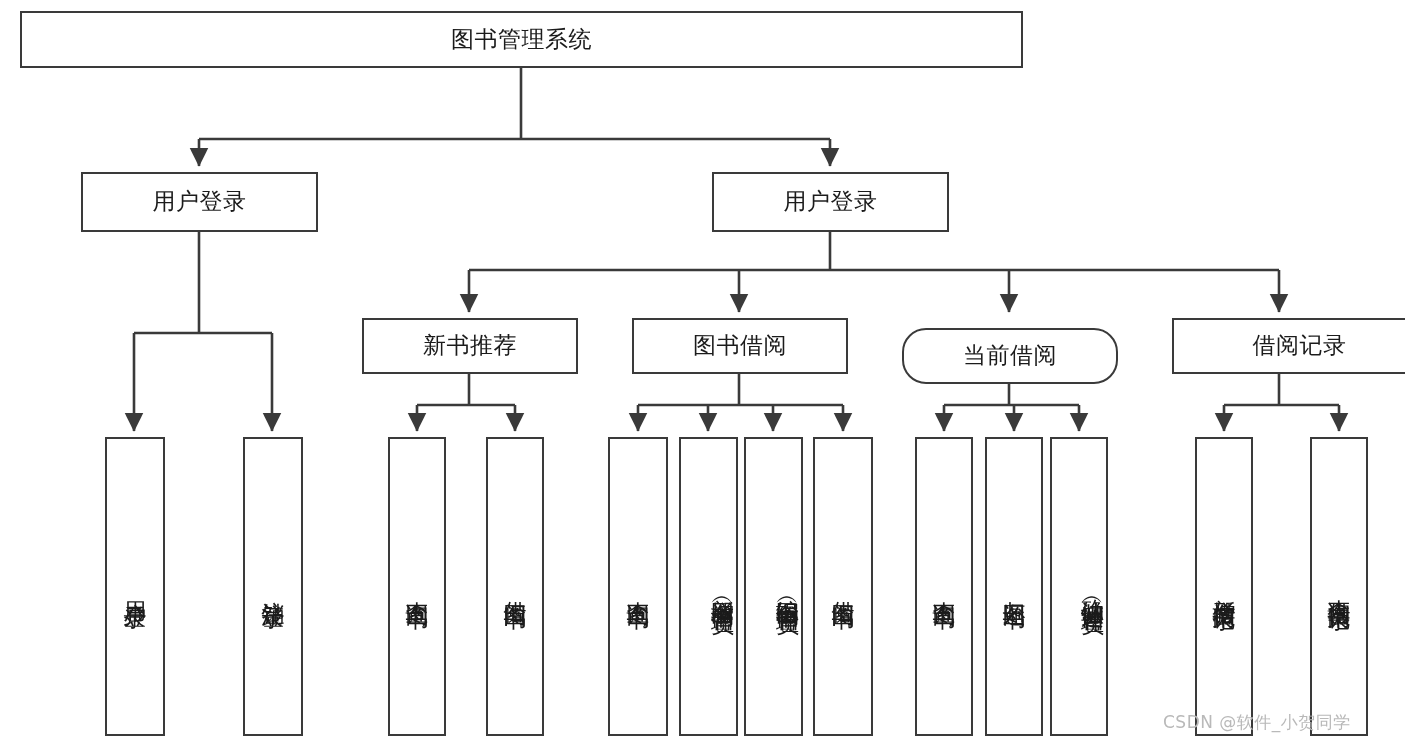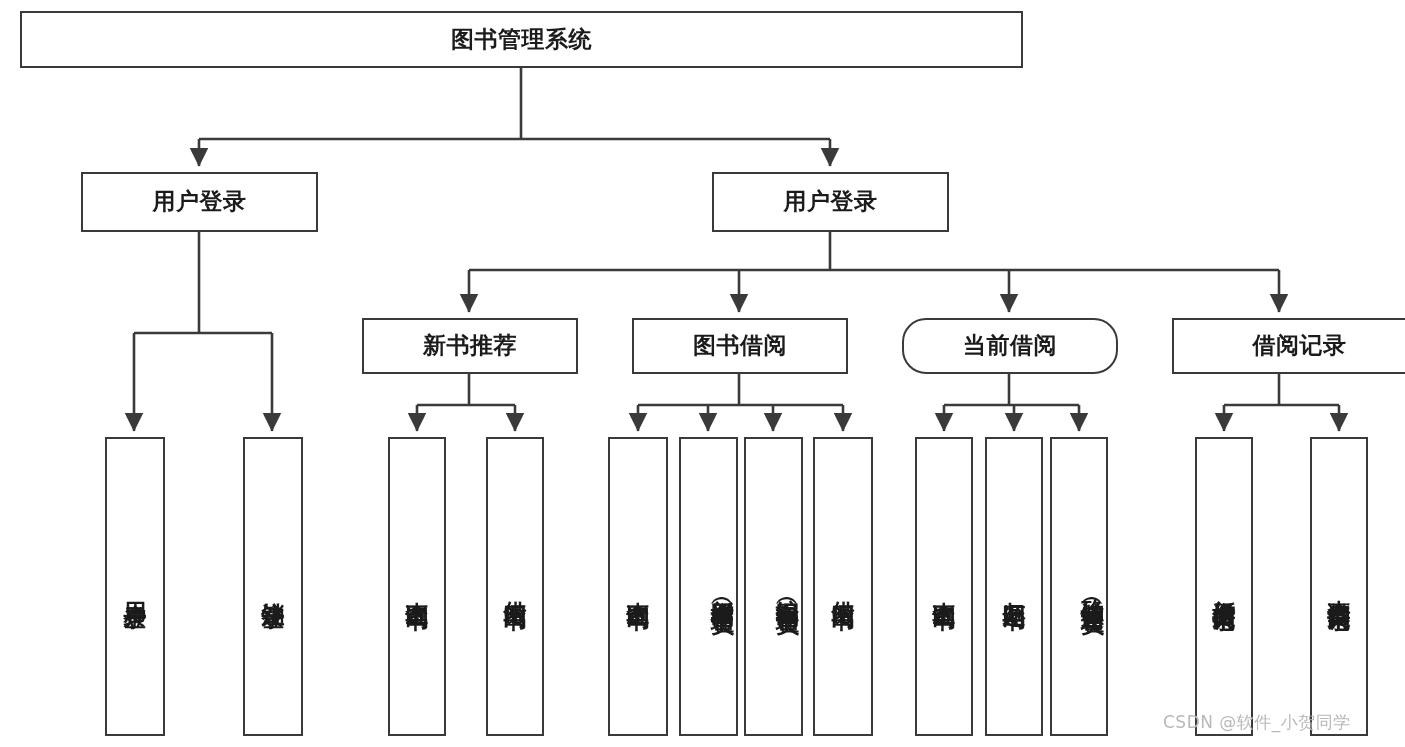--- a/index.html
+++ b/index.html
@@ -49,21 +49,20 @@
     align-items: flex-start;
     justify-content: center;
     padding-top: 6px;
   }
   .node.vert.top-aligned {
     align-items: flex-start;
   }
   .node-label {
     display: block;
     white-space: pre-wrap;
-    font-weight: bold;
   }
   .watermark {
     position: absolute;
     font-size: 17px;
     color: #b9b9b9;
     letter-spacing: 0.5px;
     white-space: nowrap;
     user-select: none;
   }
 </style>
@@ -135,21 +134,21 @@
   <div class="node horiz" style="left: 712px; top: 172px; width: 237px; height: 60px;">
     <span class="node-label">用户登录</span>
   </div>
 
   <div class="node horiz" style="left: 632px; top: 318px; width: 216px; height: 56px;">
     <span class="node-label">图书借阅</span>
   </div>
   <div class="node horiz" style="left: 362px; top: 318px; width: 216px; height: 56px;">
     <span class="node-label">新书推荐</span>
   </div>
-  <div class="node horiz" style="left: 902px; top: 318px; width: 216px; height: 56px; border-radius: 24px;">
+  <div class="node horiz" style="left: 902px; top: 328px; width: 216px; height: 56px; border-radius: 24px;">
     <span class="node-label">当前借阅</span>
   </div>
   <div class="node horiz" style="left: 1172px; top: 318px; width: 255px; height: 56px;">
     <span class="node-label">借阅记录</span>
   </div>
 
   <div class="node vert" style="left: 105px; top: 437px; width: 60px; height: 299px; align-items: center; padding-top: 0px;">
     <span class="node-label">用户登录</span>
   </div>
   <div class="node vert" style="left: 243px; top: 437px; width: 60px; height: 299px; align-items: center; padding-top: 0px;">

